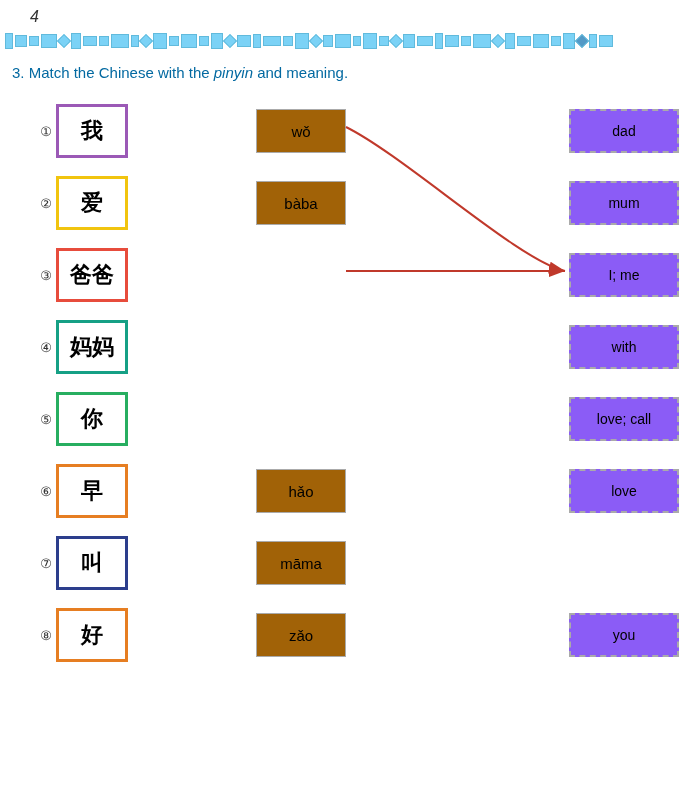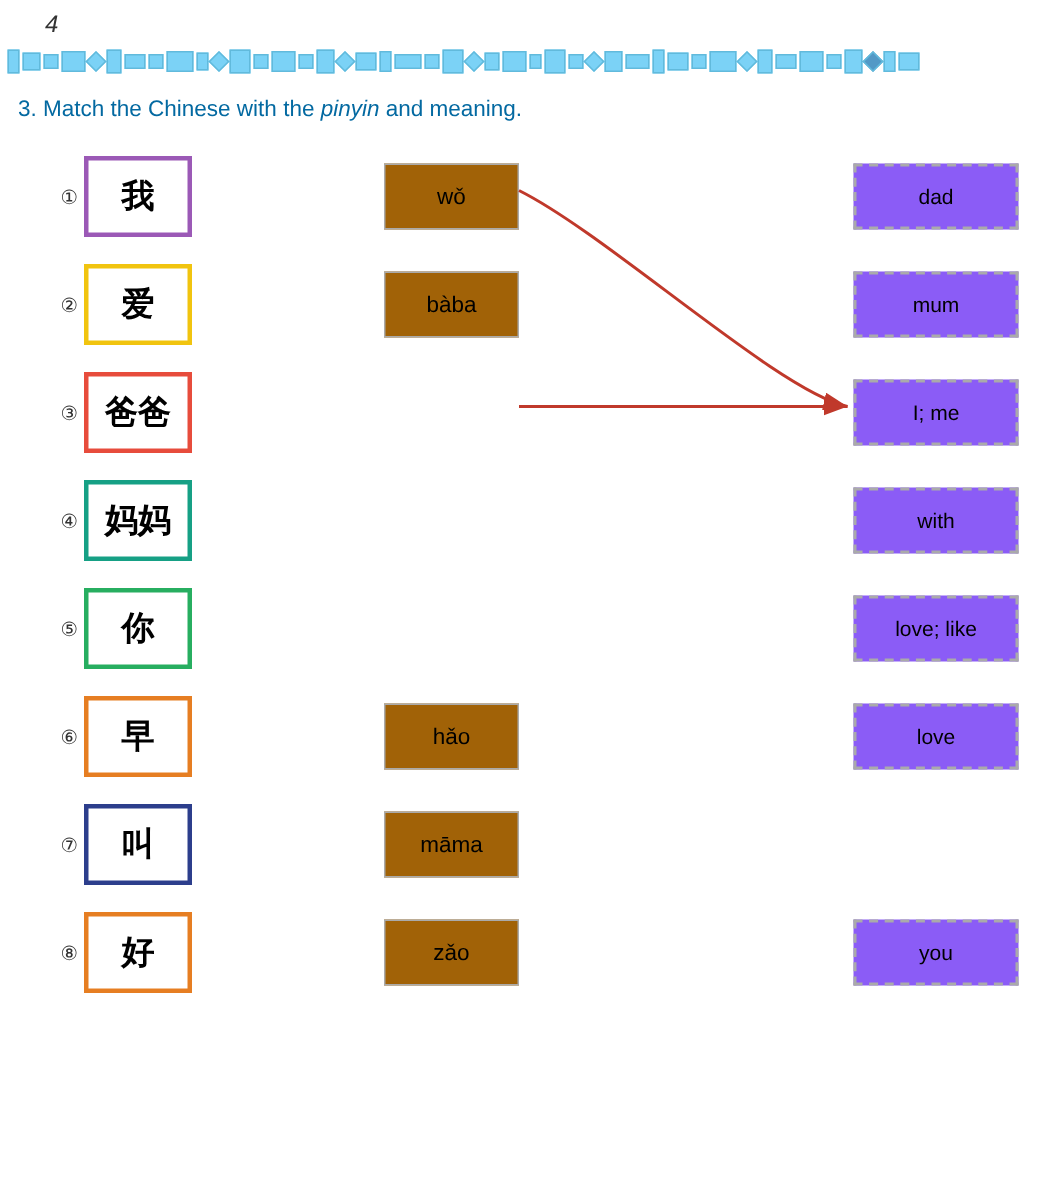--- a/index.html
+++ b/index.html
@@ -219,21 +219,21 @@
     <div class="meaning-box">I; me</div>
   </div>
     <div class="row" style="top: 216px; position: absolute; left: 0px; right: 0px;">
     <span class="row-number">④</span>
     <div class="chinese-box border-teal">妈妈</div>
     <div class="meaning-box">with</div>
   </div>
     <div class="row" style="top: 288px; position: absolute; left: 0px; right: 0px;">
     <span class="row-number">⑤</span>
     <div class="chinese-box border-green">你</div>
-    <div class="meaning-box">love; like</div>
+    <div class="meaning-box">love; call</div>
   </div>
     <div class="row" style="top: 360px; position: absolute; left: 0px; right: 0px;">
     <span class="row-number">⑥</span>
     <div class="chinese-box border-orange-light">早</div>
     <div class="pinyin-box">hǎo</div>
     <div class="meaning-box">love</div>
   </div>
     <div class="row" style="top: 432px; position: absolute; left: 0px; right: 0px;">
     <span class="row-number">⑦</span>
     <div class="chinese-box border-navy">叫</div>

